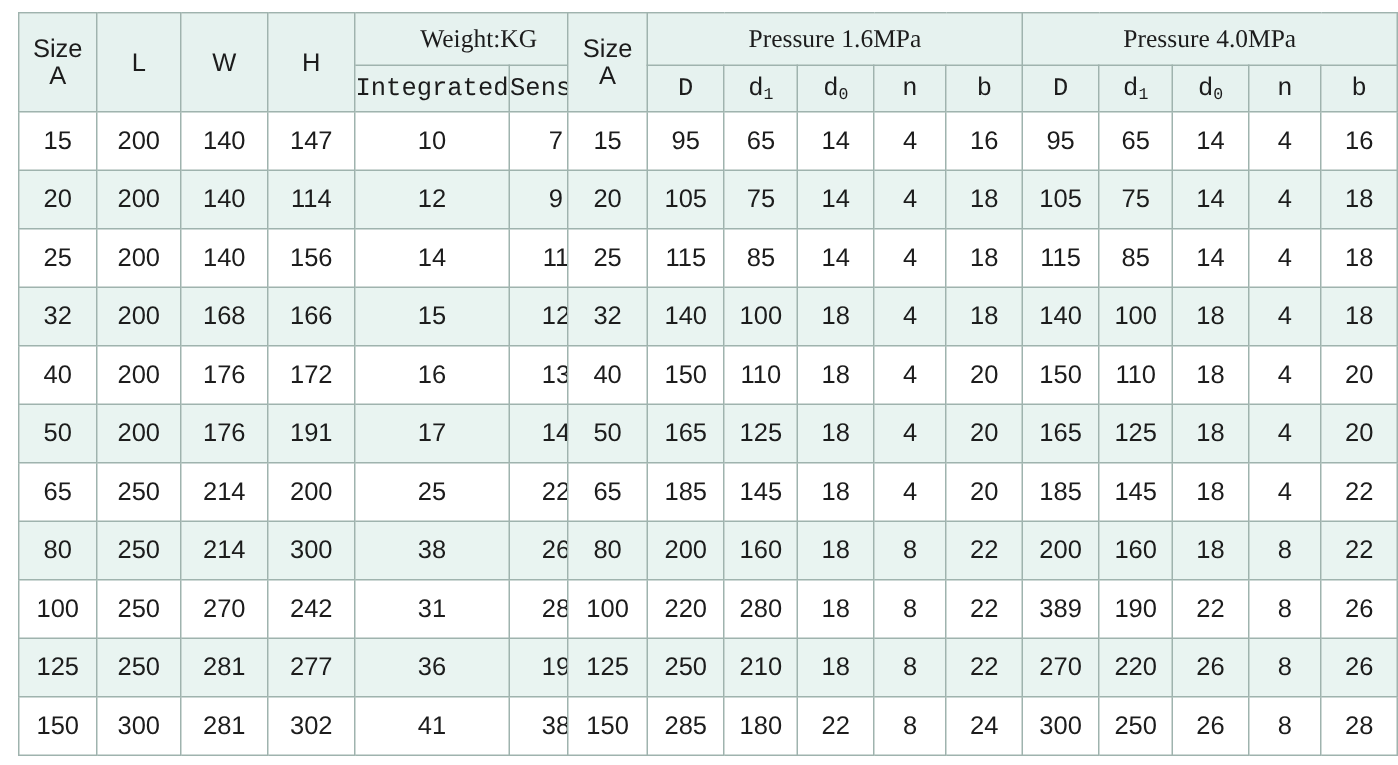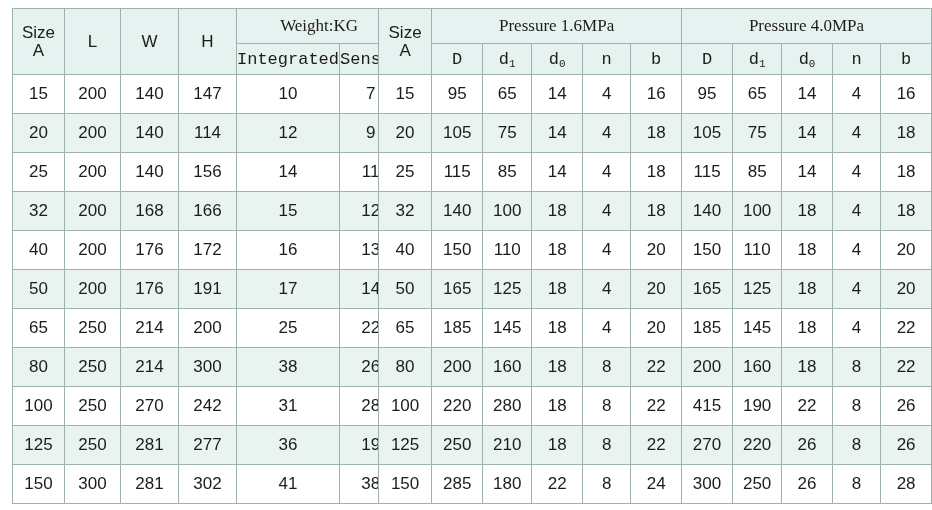--- a/index.html
+++ b/index.html
@@ -360,21 +360,21 @@
             <td>8</td>
             <td>22</td>
           </tr>
           <tr>
             <td>100</td>
             <td>220</td>
             <td>280</td>
             <td>18</td>
             <td>8</td>
             <td>22</td>
-            <td>415</td>
+            <td>389</td>
             <td>190</td>
             <td>22</td>
             <td>8</td>
             <td>26</td>
           </tr>
           <tr>
             <td>125</td>
             <td>250</td>
             <td>210</td>
             <td>18</td>

